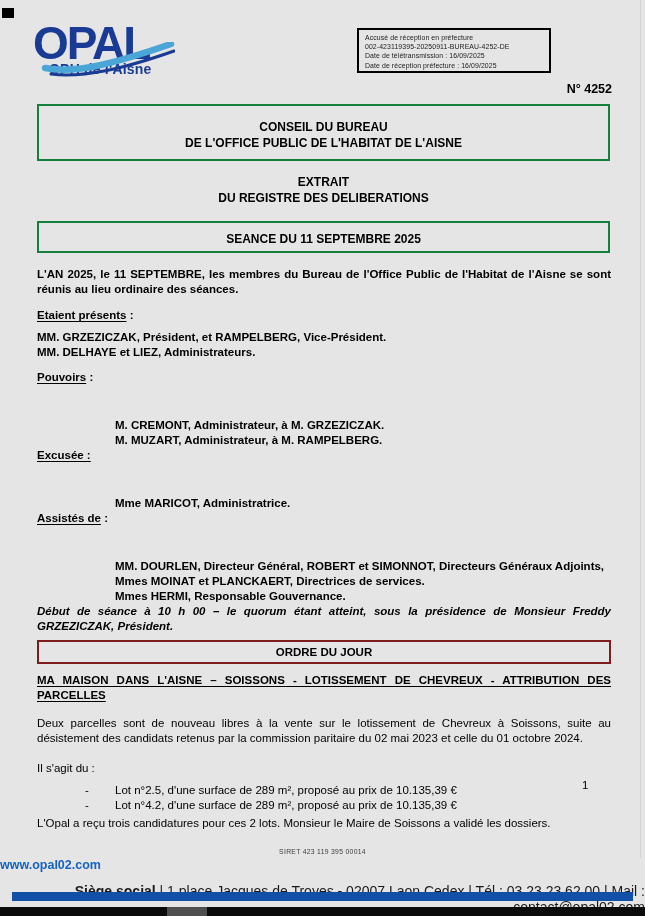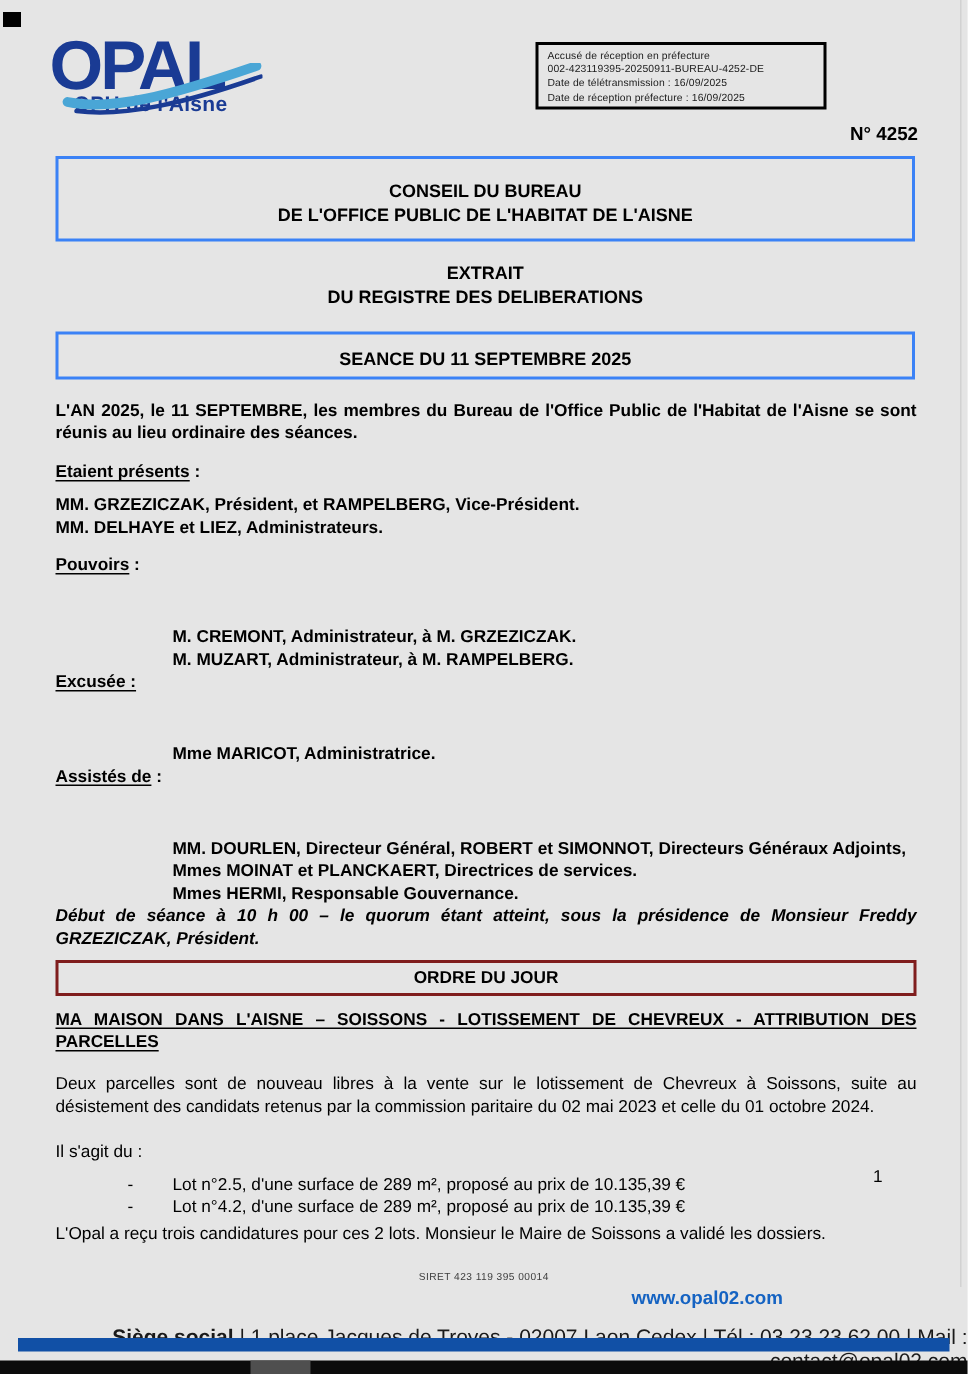--- a/index.html
+++ b/index.html
@@ -28,21 +28,21 @@
     position: absolute; left: 357px; top: 28px; width: 194px; height: 45px;
     border: 2px solid #000; padding: 3px 6px;
     font-size: 6.9px; line-height: 9.2px; color: #1a1a1a; letter-spacing: 0.1px;
   }
 
   .doc-number {
     position: absolute; left: 450px; top: 82px; width: 162px;
     text-align: right; font-size: 12.5px; font-weight: bold;
   }
 
-  .box { position: absolute; left: 37px; width: 573px; border: 2px solid #3b82f6; text-align: center; font-weight: bold; }
+  .box { position: absolute; left: 37px; width: 573px; border: 2px solid #15803d; text-align: center; font-weight: bold; }
   .council-box { top: 104px; height: 57px; padding-top: 13px; font-size: 12px; line-height: 16px; }
   .extract-title { position: absolute; left: 37px; top: 174px; width: 573px; text-align: center; font-weight: bold; font-size: 12px; line-height: 16px; }
   .session-box { top: 221px; height: 32px; padding-top: 9px; font-size: 12px; }
 
   
   .content { position: absolute; left: 37px; top: 267px; width: 574px; font-size: 11.5px; line-height: 15px; }
   .b { font-weight: bold; }
   .u { text-decoration: underline; text-underline-offset: 2px; }
   .just { text-align: justify; }
   .intro { font-weight: bold; margin-bottom: 11px; }
@@ -62,21 +62,21 @@
   .bullets { margin-top: 7px; }
   .bullet { display: flex; padding-left: 48px; }
   .bullet-dash { flex: 0 0 30px; }
   .para3 { margin-top: 3px; }
 
   .page-number { position: absolute; left: 582px; top: 779px; font-size: 11.5px; }
 
   
   .footer-line { position: absolute; left: 0; top: 835px; width: 645px; text-align: right; font-size: 14px; color: #1a1a1a; margin-top: 48px; }
   .siret { position: absolute; left: 0; top: 848px; width: 645px; text-align: center; font-size: 6.8px; color: #3d3d3d; letter-spacing: 0.3px; }
-  .website { position: absolute; left: 0; top: 858px; width: 522px; text-align: right; font-size: 12.5px; font-weight: bold; color: #1563C2; cursor: pointer; }
+  .website { position: absolute; left: 0; top: 858px; width: 522px; text-align: left; font-size: 12.5px; font-weight: bold; color: #1563C2; cursor: pointer; }
   .bar-blue { position: absolute; left: 12px; top: 892px; width: 621px; height: 9px; background: #1150A6; }
   .bar-black { position: absolute; left: 0; top: 907px; width: 645px; height: 9px; background: #0b0b0b; }
   .bar-gray { position: absolute; left: 167px; top: 0; width: 40px; height: 100%; background: #4f4f4f; }
 </style>
 </head>
 <body>
 
 <div class="page">
 
   <div class="corner-mark"></div>

